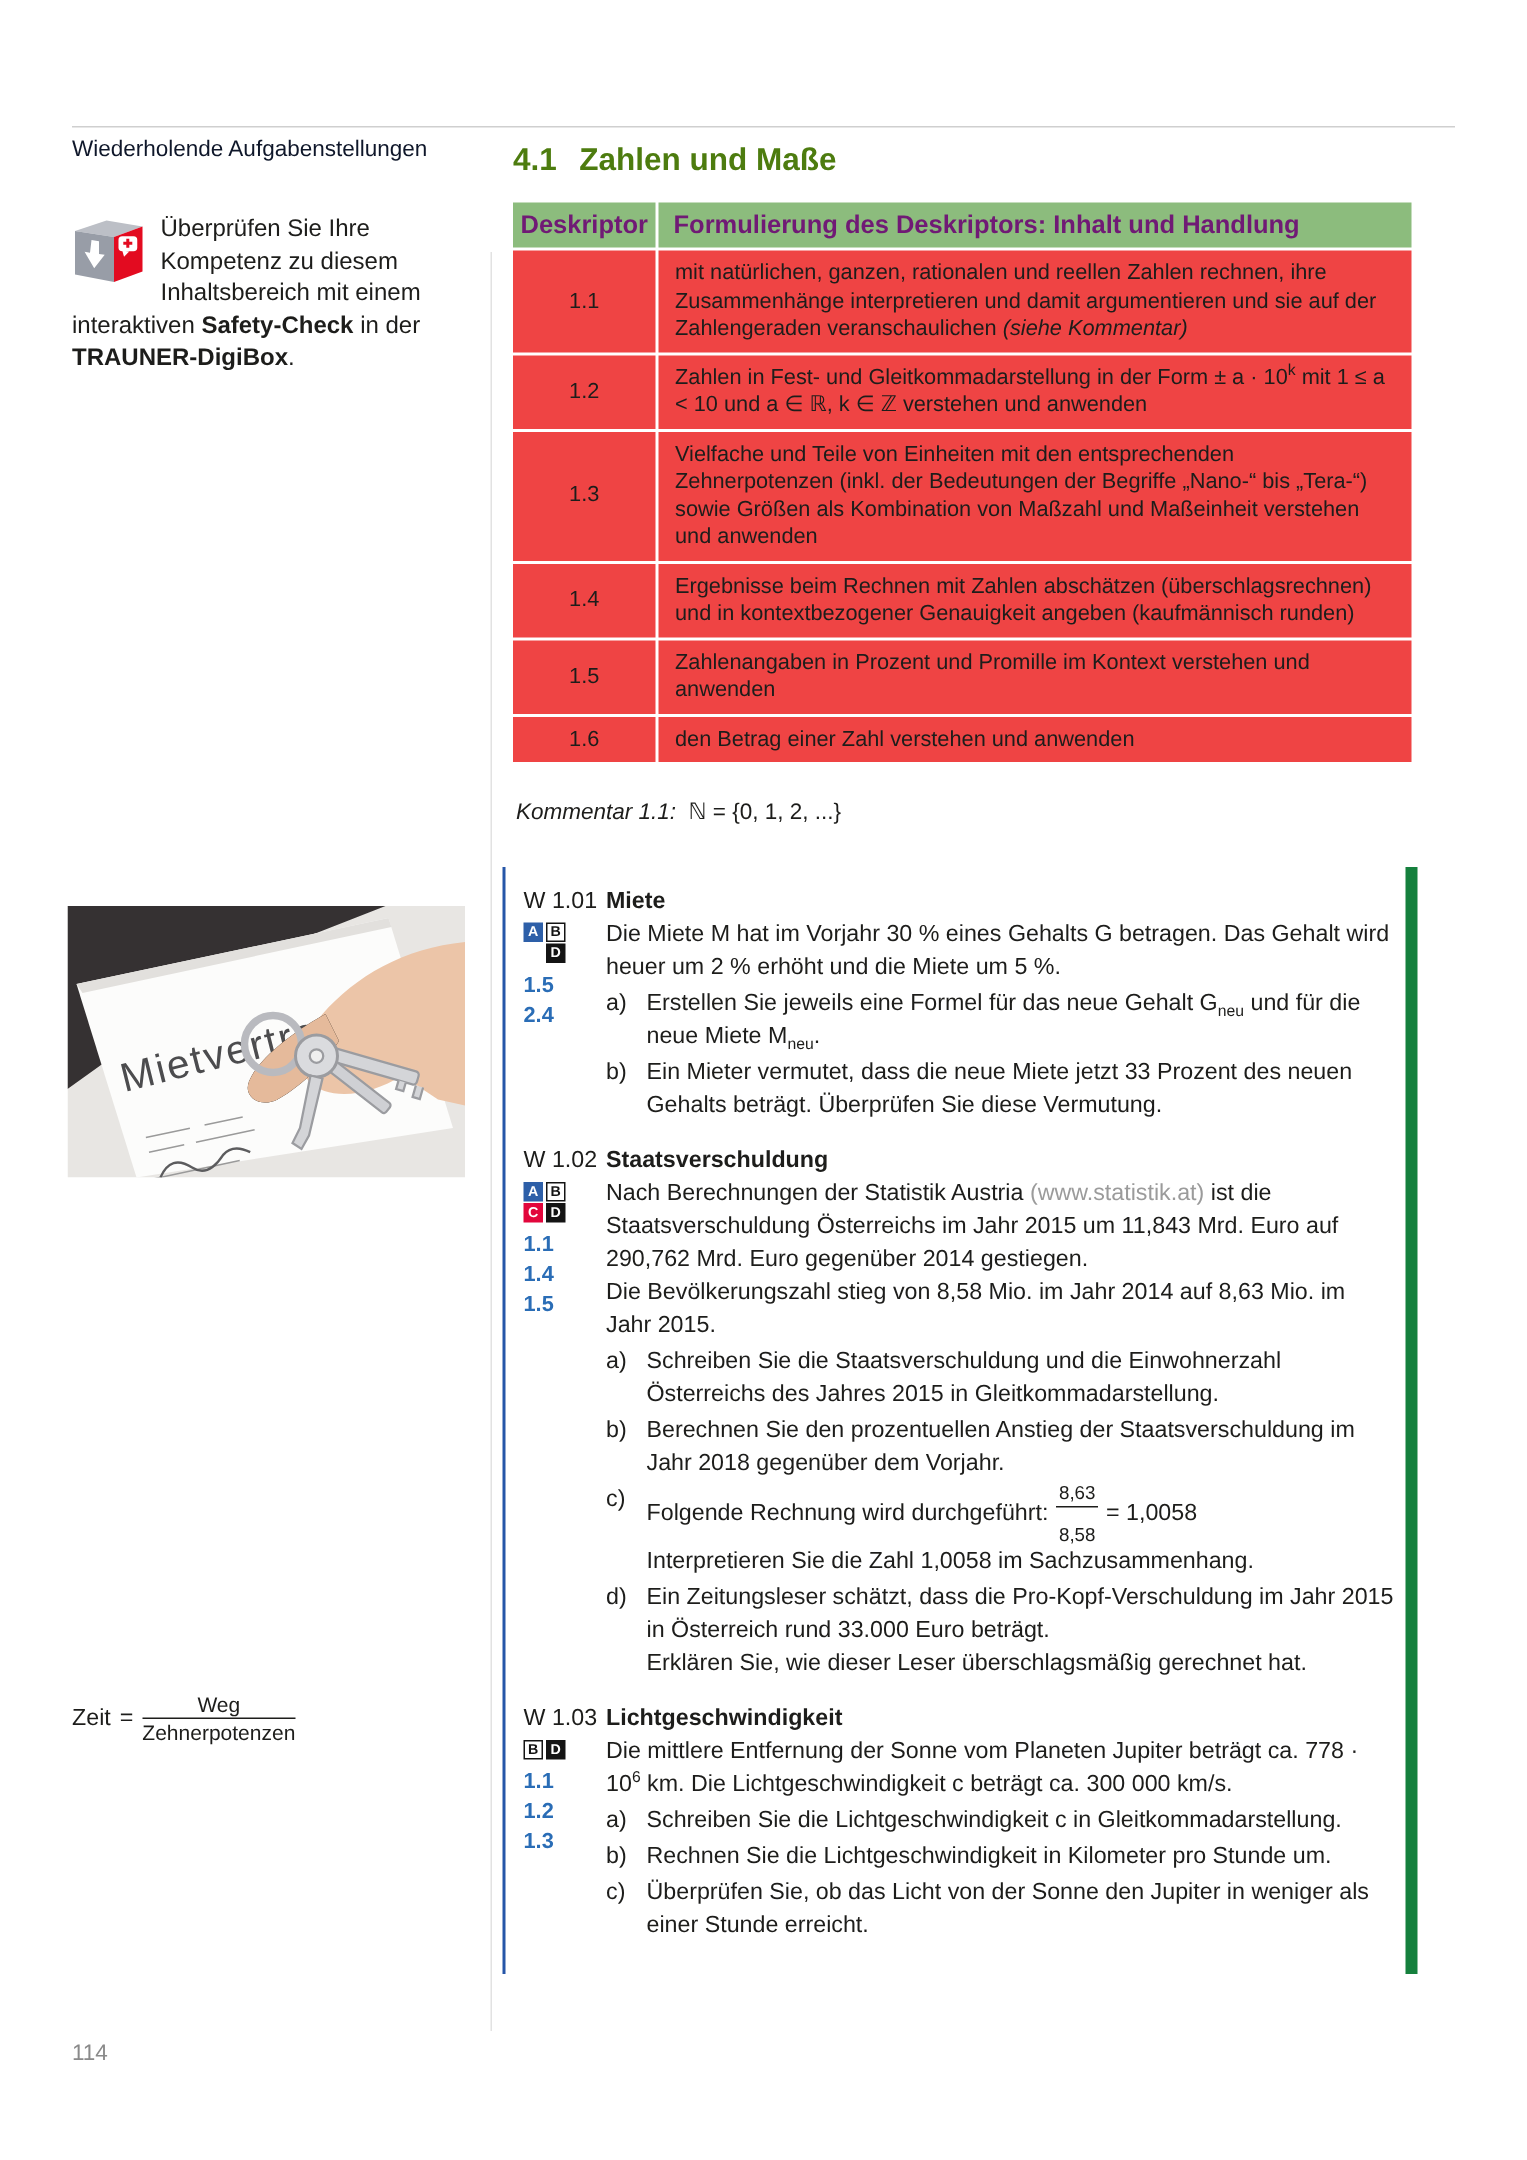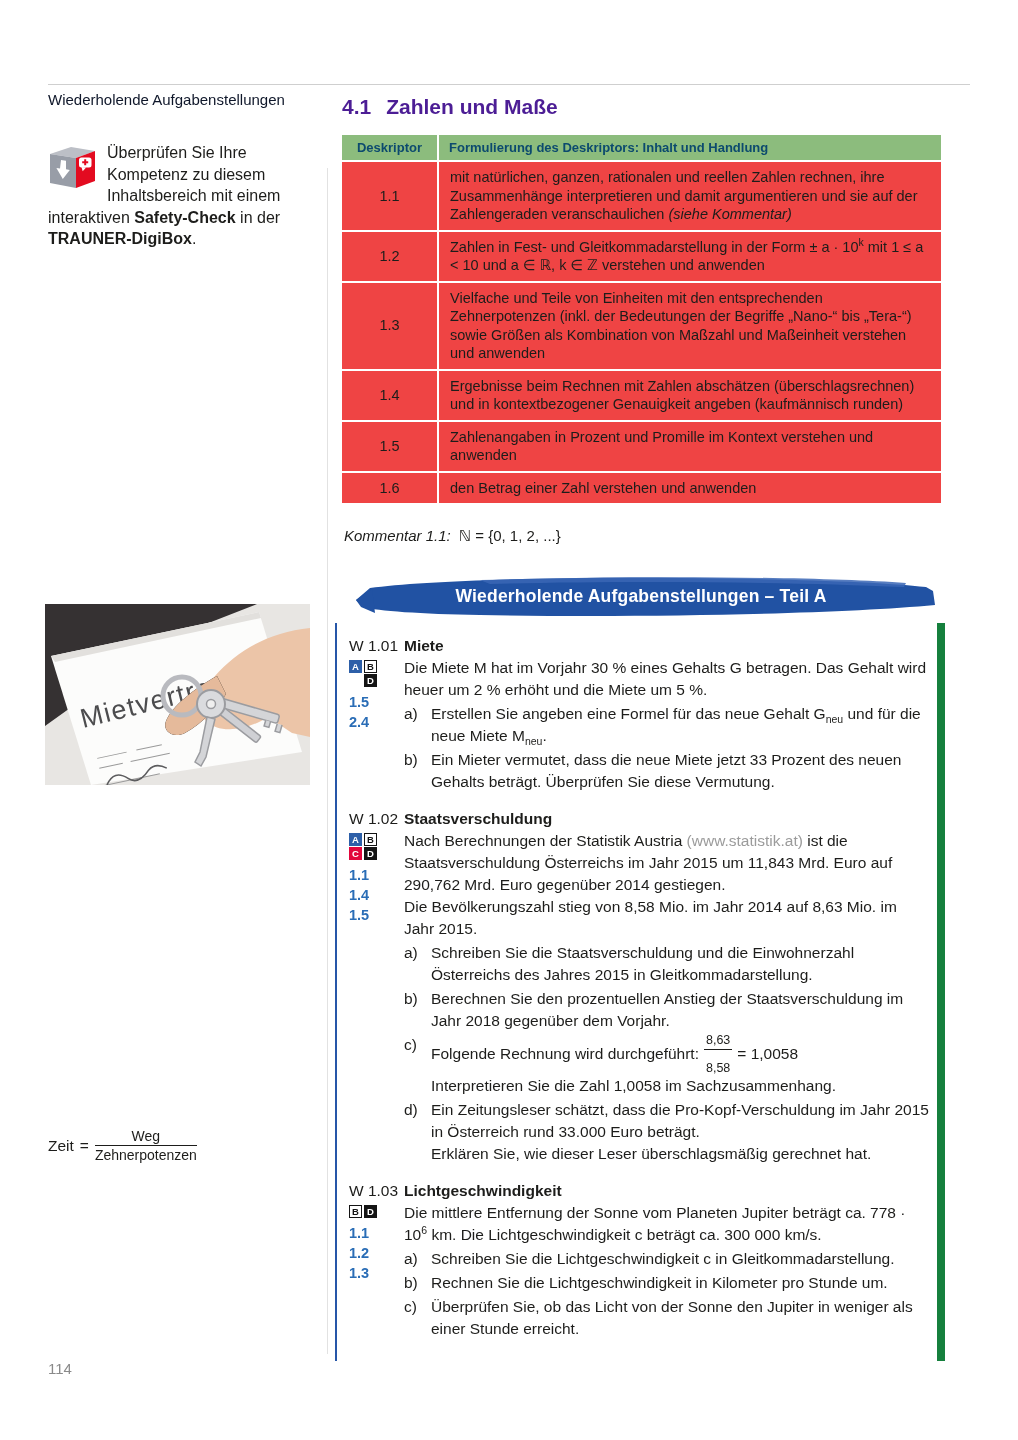--- a/index.html
+++ b/index.html
@@ -18,25 +18,25 @@
   .sidebar-note svg{float:left;margin:2px 9px 2px 0;}
   .photo{position:absolute;left:45px;top:604px;width:265px;height:181px;}
   .photo svg{display:block;width:265px;height:181px;}
   .time-formula{position:absolute;left:48px;top:1128px;font-size:15.5px;display:flex;align-items:center;gap:6px;}
   .frac{display:inline-block;text-align:center;vertical-align:middle;font-size:14px;line-height:16px;}
   .frac .num{display:block;border-bottom:1px solid #1d1d1b;padding:0 4px 1px;}
   .frac .den{display:block;padding-top:1px;}
 
   
   .main{position:absolute;left:342px;top:95px;width:599px;}
-  .section-title{color:#4c1d95;font-size:21px;font-weight:bold;margin:0 0 16px 0;display:flex;gap:15px;}
+  .section-title{color:#4d7c0f;font-size:21px;font-weight:bold;margin:0 0 16px 0;display:flex;gap:15px;}
 
   .dtable{margin-bottom:18px;}
   .trow{display:grid;grid-template-columns:95px 1fr;gap:2px;margin-bottom:2px;}
-  .th{background:#8cbc7d;color:#0c4a6e;font-weight:bold;font-size:13px;padding:5px 10px;}
+  .th{background:#8cbc7d;color:#701a75;font-weight:bold;font-size:17px;padding:5px 10px;}
   .th.hc1{text-align:center;padding-left:4px;padding-right:4px;}
   .td{background:#ef4444;font-size:14.5px;line-height:18.5px;padding:6px 11px;}
   .td.id{display:flex;align-items:center;justify-content:center;padding:6px 4px;}
 
   .kommentar{font-size:15px;margin:24px 0 28px 2px;}
   .kommentar .klabel{font-style:italic;}
   .kform{font-style:normal;}
 
   .banner{position:relative;height:48px;margin:0 0 2px -2px;width:602px;}
   .banner svg{position:absolute;left:0;top:0;}
@@ -166,28 +166,20 @@
       <div class="td id">1.6</div>
       <div class="td">den Betrag einer Zahl verstehen und anwenden</div>
     </div>
   </div>
 
   <p class="kommentar">
     <span class="klabel">Kommentar 1.1:</span>&nbsp;
     <span class="kform">ℕ = {0, 1, 2, ...}</span>
   </p>
 
-  <div class="banner">
-    <svg width="602" height="48" viewBox="0 0 602 48" aria-hidden="true">
-      <path d="M30 15 C 80 8 200 4 340 5 C 450 6 542 9 586 14 L 593 18 L 595 32 C 500 41 300 45 140 42 C 80 41 38 38 23 34 L 16 27 Z" fill="#2152a3"></path>
-      <path d="M16 27 l16 -11 3 24 -14 -6 Z" fill="#2152a3"></path>
-      <path d="M140 7 C 300 2 480 4 566 10 L 564 14 C 430 8 262 8 150 11 Z" fill="#3a66b5" opacity="0.85"></path>
-    </svg>
-    <div class="btxt">Wiederholende Aufgabenstellungen – Teil A</div>
-  </div>
 
   <div class="task-area">
 
     <div class="task">
       <div class="t-code">W 1.01</div>
       <div class="t-title">Miete</div>
       <div class="t-gutter">
         <div class="badges">
           <span class="badge b-blue">A</span>
           <span class="badge b-outline">B</span>
@@ -196,21 +188,21 @@
         </div>
         <div class="t-desc">
           <div>1.5</div>
           <div>2.4</div>
         </div>
       </div>
       <div class="t-body">
         <p>Die Miete M hat im Vorjahr 30 % eines Gehalts G betragen. Das Gehalt wird heuer um 2 % erhöht und die Miete um 5 %.</p>
         <div class="item">
           <span class="lbl">a)</span>
-          <p><span>Erstellen Sie angeben eine Formel für das neue Gehalt G</span><sub>neu</sub><span> und für die neue Miete M</span><sub>neu</sub><span>.</span></p>
+          <p><span>Erstellen Sie jeweils eine Formel für das neue Gehalt G</span><sub>neu</sub><span> und für die neue Miete M</span><sub>neu</sub><span>.</span></p>
         </div>
         <div class="item">
           <span class="lbl">b)</span>
           <p>Ein Mieter vermutet, dass die neue Miete jetzt 33 Prozent des neuen Gehalts beträgt. Überprüfen Sie diese Vermutung.</p>
         </div>
       </div>
     </div>
 
     <div class="task">
       <div class="t-code">W 1.02</div>

